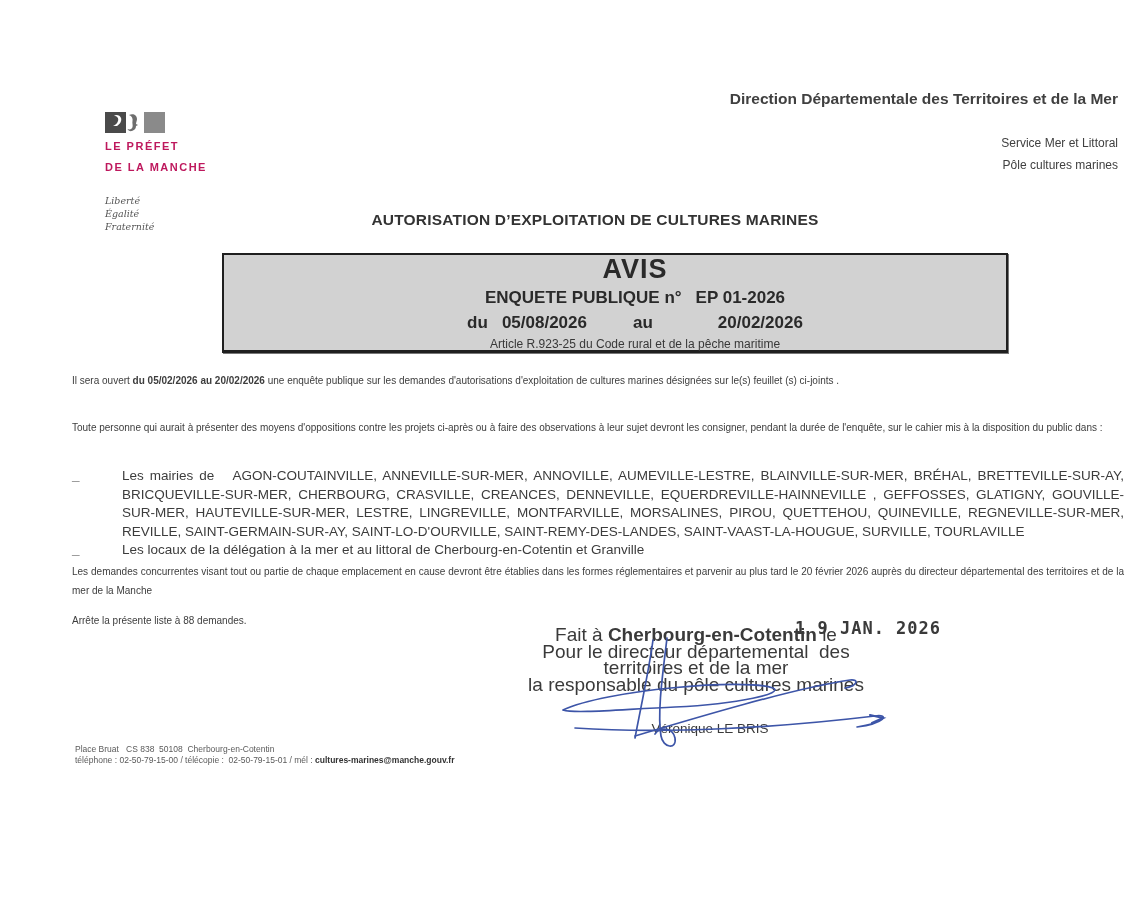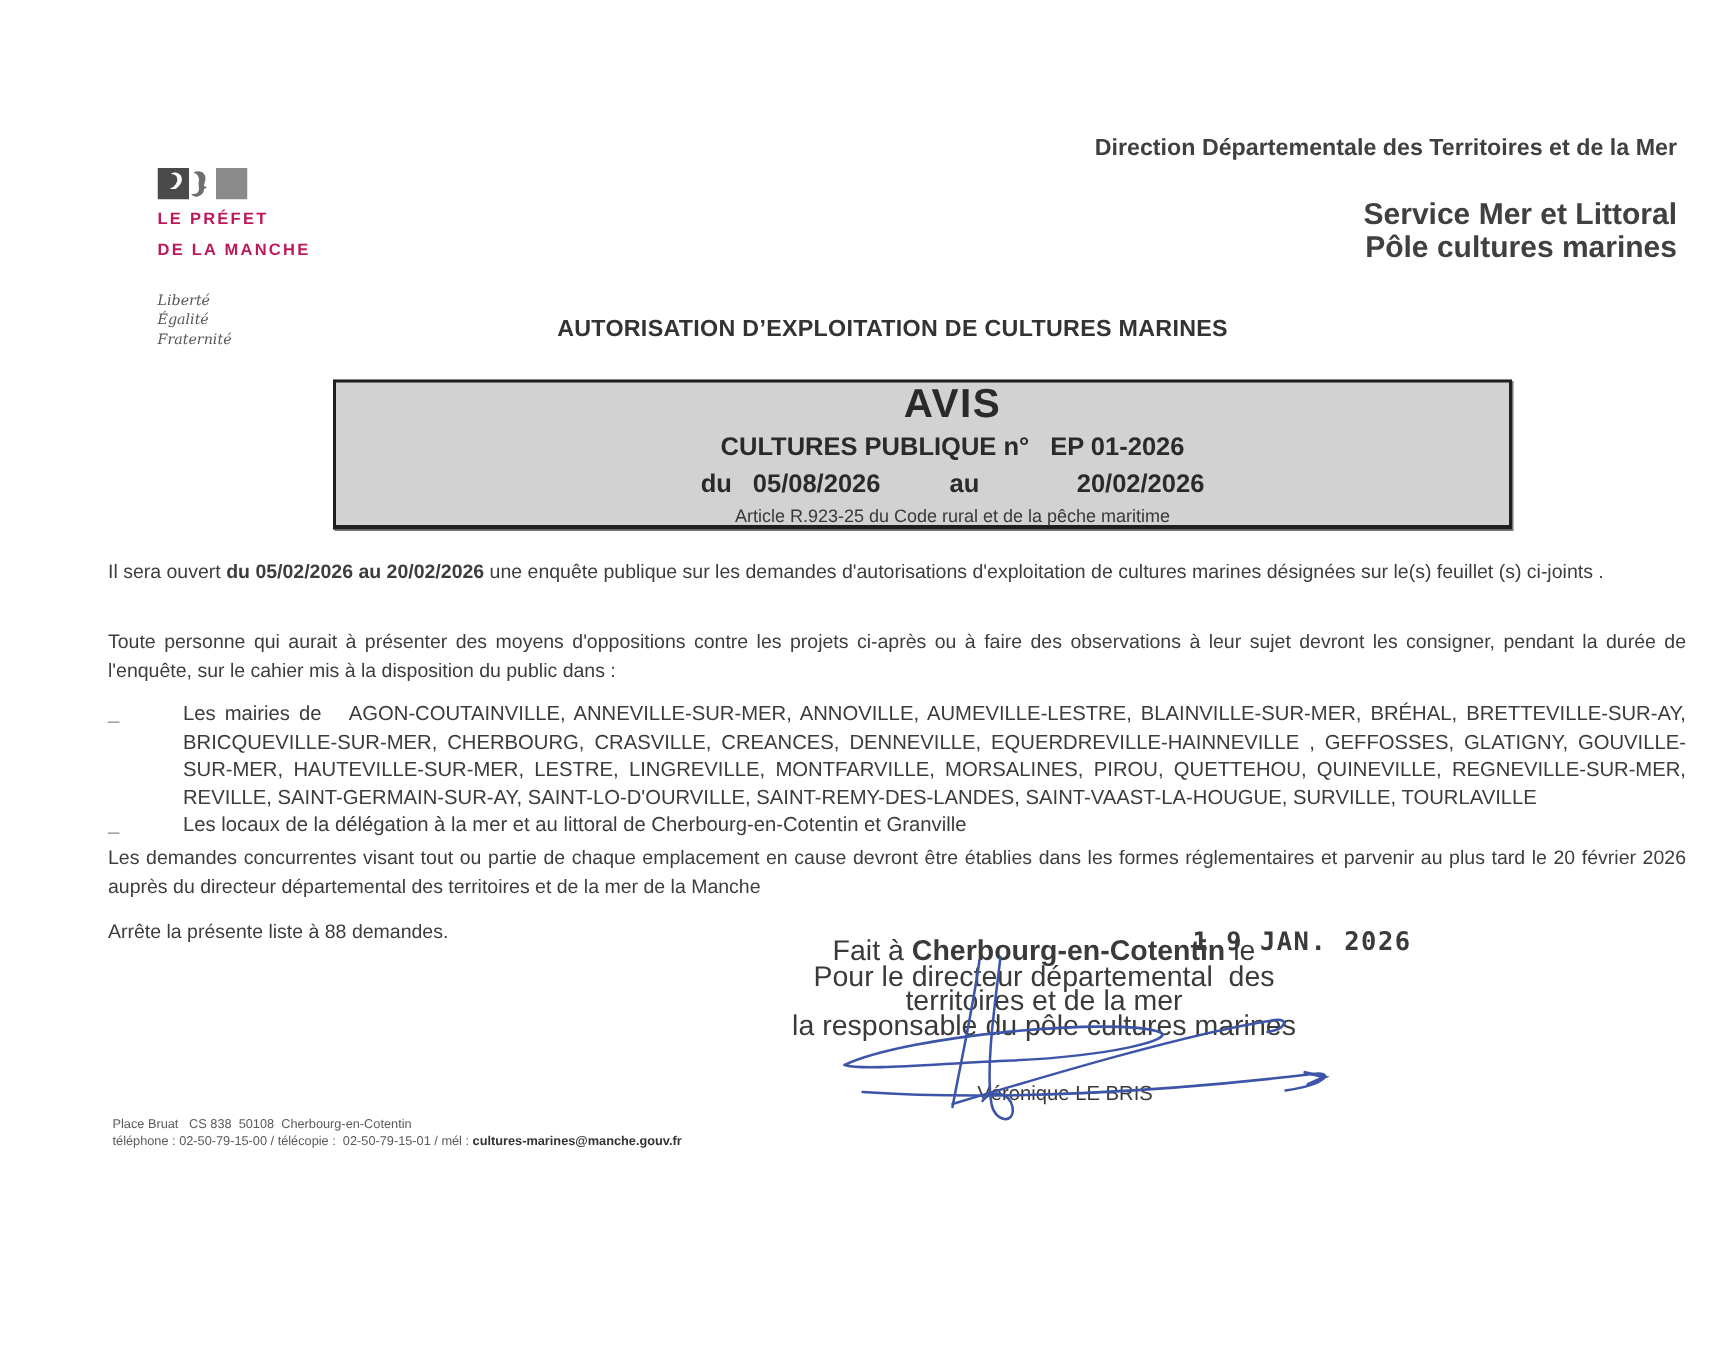--- a/index.html
+++ b/index.html
@@ -11,41 +11,41 @@
     color:#3c3c3c;
     overflow:hidden;
   }
   
   .logo-block{position:absolute;left:105px;top:112px;width:220px;}
   .logo-flag{display:block;margin-bottom:3px;}
   .logo-line{font-weight:bold;color:#be185d;font-size:11px;letter-spacing:1.5px;line-height:21px;}
   .motto{margin-top:16px;font-family:"DejaVu Serif", serif;font-style:italic;font-size:9.5px;color:#555;line-height:13px;}
   .header-right{position:absolute;right:28px;top:90px;text-align:right;color:#404040;}
   .hr-line1{font-weight:bold;font-size:15.5px;margin-bottom:24px;}
-  .hr-line2,.hr-line3{font-weight:bold;font-size:20px;line-height:22px;}
+  .hr-line2,.hr-line3{font-weight:normal;font-size:12px;line-height:22px;}
   
   .doc-title{position:absolute;left:222px;top:211px;width:746px;text-align:center;
     font-weight:bold;font-size:15.5px;color:#333;letter-spacing:0.2px;}
   .notice-box{
     position:absolute;left:222px;top:253px;width:742px;height:95px;
     background:#d2d2d2;border:2px solid #1f1f1f;border-bottom-width:3px;
     box-shadow:1px 1px 0 #777;
     display:flex;flex-direction:column;align-items:center;justify-content:center;
     color:#2a2a2a;
     padding-left:40px;
   }
   .nb-heading{font-size:27px;font-weight:bold;letter-spacing:1px;line-height:29px;}
   .nb-line1{font-size:17px;font-weight:bold;margin-top:4px;}
   .nb-line1 .gap{display:inline-block;width:14px;}
   .nb-line2{font-size:17px;font-weight:bold;margin-top:5px;display:flex;align-items:center;}
   .nb-line2 span{display:inline-block;}
   .nb-du{margin-right:14px;} .nb-au{margin:0 65px 0 46px;}
   .nb-line3{font-size:12px;margin-top:4px;color:#383838;}
   
-  .body-text{position:absolute;left:72px;width:1052px;font-size:13px;line-height:18.5px;color:#3d3d3d;}
+  .body-text{position:absolute;left:72px;width:1052px;font-size:10px;line-height:18.5px;color:#3d3d3d;}
   .p-just{text-align:justify;}
   .b{font-weight:bold;}
   #p1{top:372px;} #p2{top:419px;}
   .list{position:absolute;left:72px;top:467px;width:1052px;font-size:13.5px;line-height:18.5px;}
   .list-item{display:flex;}
   .list-item + .list-item{margin-top:0;}
   .list-marker{width:26px;flex:0 0 26px;color:#3d3d3d;font-weight:bold;}
   .list-text{flex:1;margin-left:24px;}
   #p3{top:563px;} #p4{top:612px;}
   
@@ -89,21 +89,21 @@
     <div class="hr-line1">Direction Départementale des Territoires et de la Mer</div>
     <div class="hr-line2">Service Mer et Littoral</div>
     <div class="hr-line3">Pôle cultures marines</div>
   </div>
 
   <div class="doc-title">AUTORISATION D’EXPLOITATION DE CULTURES MARINES</div>
 
   <div class="notice-box">
     <div class="nb-heading">AVIS</div>
     <div class="nb-line1">
-      <span>CULTURES PUBLIQUE n°</span><span class="gap"></span><span>EP 01-2026</span>
+      <span>ENQUETE PUBLIQUE n°</span><span class="gap"></span><span>EP 01-2026</span>
     </div>
     <div class="nb-line2">
       <span class="nb-du">du</span>
       <span>05/08/2026</span>
       <span class="nb-au">au</span>
       <span>20/02/2026</span>
     </div>
     <div class="nb-line3">Article R.923-25 du Code rural et de la pêche maritime</div>
   </div>
 

